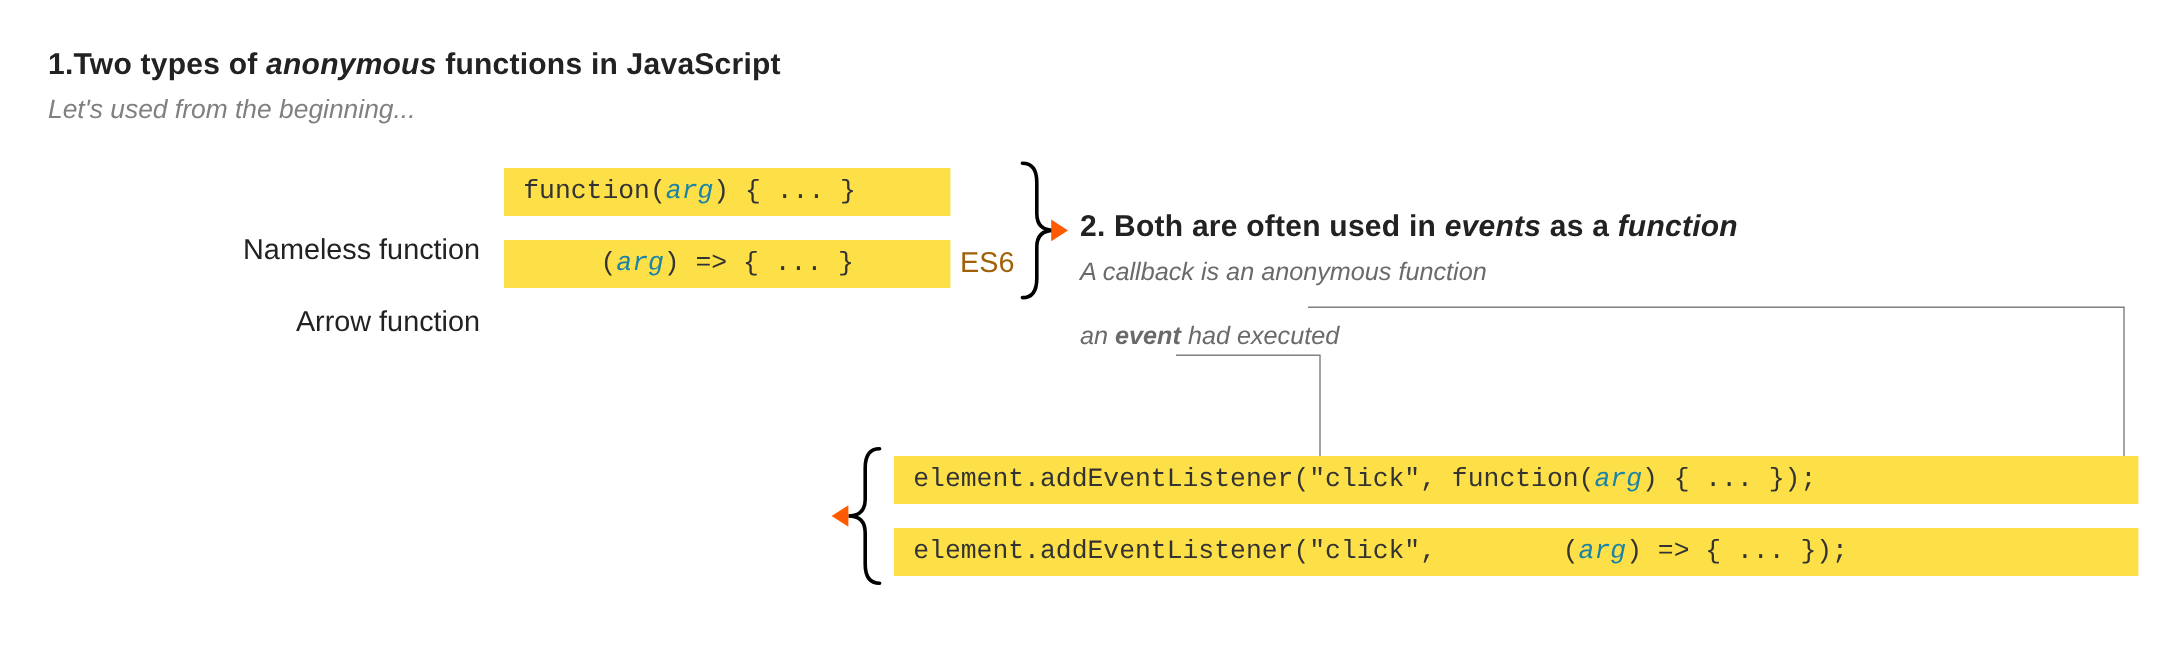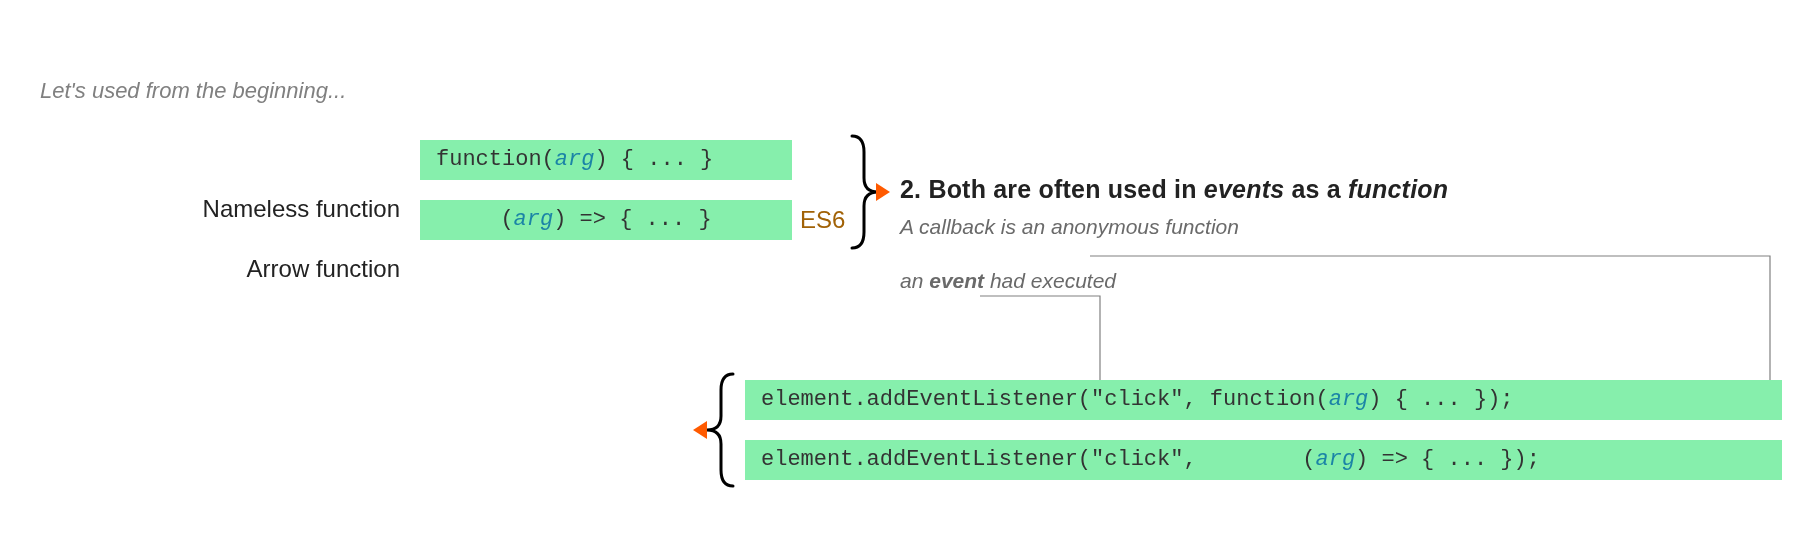--- a/index.html
+++ b/index.html
@@ -29,21 +29,21 @@
     color: #808080;
     font-style: italic;
   }
   .label {
     font-size: 24px;
     font-weight: 400;
     text-align: right;
     margin-top: 48px;
   }
   .codebox {
-    background: #86efac;   
+    background: #fde047;   
     font-family: "Courier New", Courier, monospace;
     font-size: 22px;
     padding: 6px 16px;
     white-space: pre;
     color: #333;
     line-height: 28px;
   }
   .codebox .arg {
     color: #1b84a6;
     font-style: italic;
@@ -68,20 +68,23 @@
     border-bottom: 9px solid transparent;
   }
   .tri.right { border-left: 14px solid #ff5a00; }
   .tri.left  { border-right: 14px solid #ff5a00; }
 </style>
 </head>
 <body>
 
 <div class="canvas">
 
+  <div class="abs heading" style="left:40px; top:40px;">
+    <span>1.Two types of </span><em>anonymous</em><span> functions in JavaScript</span>
+  </div>
   <div class="abs subtitle" style="left:40px; top:78px;">Let's used from the beginning...</div>
 
   <div class="abs label" style="left:110px; top:147px; width:290px;">Nameless function</div>
   <div class="abs codebox" style="left:420px; top:140px; width:340px;"><span>function(</span><span class="arg">arg</span><span>) { ... }</span></div>
 
   <div class="abs label" style="left:110px; top:207px; width:290px;">Arrow function</div>
   <div class="abs codebox" style="left:420px; top:200px; width:340px; text-align:center;"><span>(</span><span class="arg">arg</span><span>) =&gt; { ... }</span></div>
 
   <div class="abs es6" style="left:800px; top:206px;">ES6</div>
 

